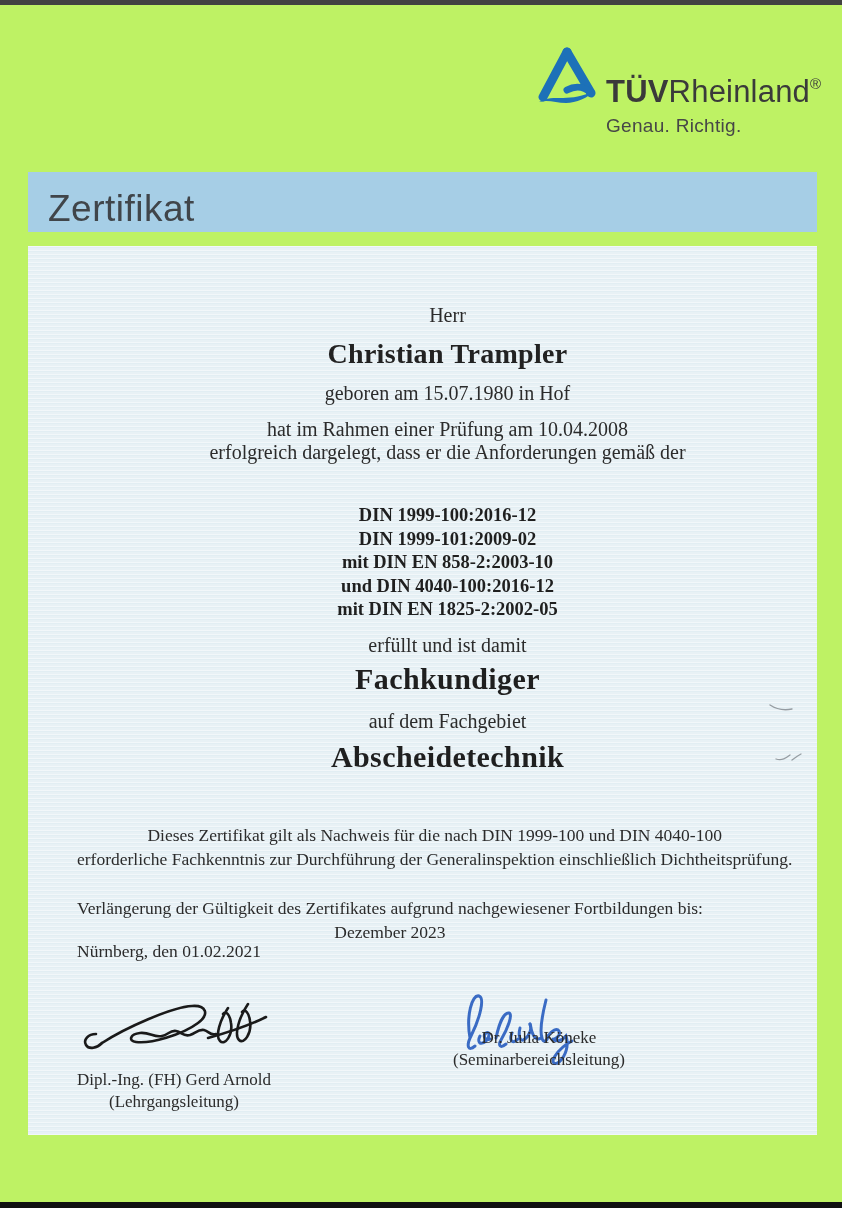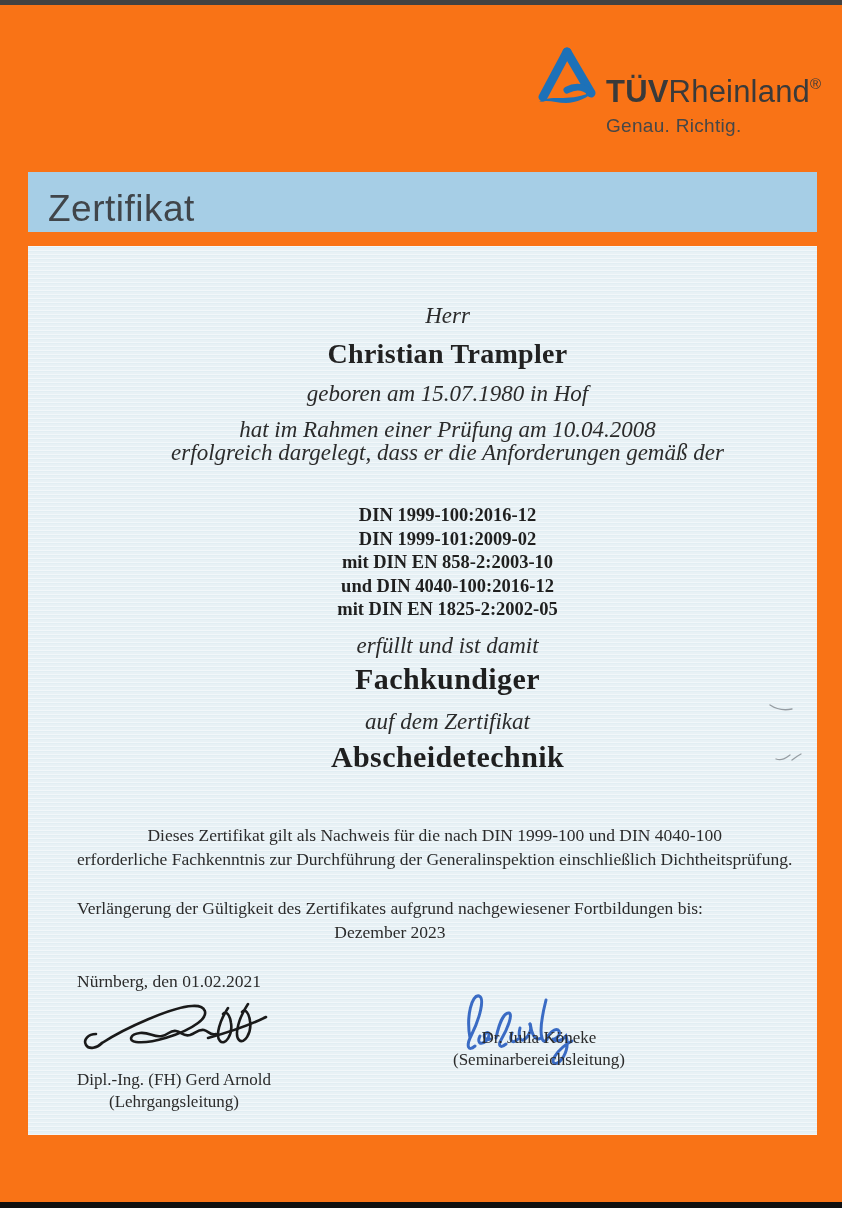--- a/index.html
+++ b/index.html
@@ -2,21 +2,21 @@
 <html><head>
 <meta charset="utf-8">
 <style>
   * { margin: 0; padding: 0; box-sizing: border-box; }
   html, body { background: #e8e8e8; }
   .page {
     position: relative;
     width: 842px;
     height: 1208px;
     margin: 0 auto;
-    background: #f97316;
+    background: #bef264;
     overflow: hidden;
     font-family: "Liberation Serif", serif;
     color: #2b2b2b;
   }
   .edge-bar { position: absolute; left: 0; width: 842px; }
   .edge-bar.top { top: 0; height: 5px; background: #424242; }
   .edge-bar.bottom { bottom: 0; height: 6px; background: #101010; }
 
   
   .logo-triangle { position: absolute; left: 536px; top: 46px; }
@@ -43,21 +43,21 @@
     position: absolute; left: 28px; top: 246px; width: 789px; height: 889px;
     background-color: #e8f1f5;
     background-image: repeating-linear-gradient(180deg,
       rgba(255,255,255,0.45) 0px, rgba(255,255,255,0.45) 1px,
       rgba(208,228,238,0.25) 1px, rgba(208,228,238,0.25) 2px,
       transparent 2px, transparent 4px);
   }
   .centered { position: absolute; left: 50px; right: 0; text-align: center; }
   .leftcol   { position: absolute; left: 49px; text-align: center; }
 
-  .t-normal { font-size: 23px; line-height: 23px; color: #2b2b2b; font-style: italic; }
+  .t-normal { font-size: 20px; line-height: 23px; color: #2b2b2b; }
   .t-name   { font-size: 28px; font-weight: bold; color: #222; letter-spacing: 0.3px; }
   .t-std    { font-size: 18.5px; font-weight: bold; line-height: 23.5px; color: #1f1f1f; }
   .t-big    { font-size: 30px; font-weight: bold; color: #1f1f1f; letter-spacing: 0.4px; }
   .t-para   { font-size: 17.5px; line-height: 24px; color: #2b2b2b; }
 
   .sig { position: absolute; }
   .signer-name { font-size: 17px; line-height: 22px; color: #2b2b2b; }
   .signer-role { font-size: 17px; line-height: 22px; color: #2b2b2b; }
 
   .artifact { position: absolute; opacity: 0.65; }
@@ -100,34 +100,34 @@
     <div class="centered t-std" style="top:258px">
       <div>DIN 1999-100:2016-12</div>
       <div>DIN 1999-101:2009-02</div>
       <div>mit DIN EN 858-2:2003-10</div>
       <div>und DIN 4040-100:2016-12</div>
       <div>mit DIN EN 1825-2:2002-05</div>
     </div>
 
     <div class="centered t-big" style="top:416px">Fachkundiger</div>
     <div class="centered t-normal" style="top:388px">erfüllt und ist damit</div>
-    <div class="centered t-normal" style="top:464px">auf dem Zertifikat</div>
+    <div class="centered t-normal" style="top:464px">auf dem Fachgebiet</div>
     <div class="centered t-big" style="top:494px">Abscheidetechnik</div>
 
     <div class="leftcol t-para" style="top:577px">
       <div>Dieses Zertifikat gilt als Nachweis für die nach DIN 1999-100 und DIN 4040-100</div>
       <div>erforderliche Fachkenntnis zur Durchführung der Generalinspektion einschließlich Dichtheitsprüfung.</div>
     </div>
 
     <div class="leftcol t-para" style="top:650px">
       <div>Verlängerung der Gültigkeit des Zertifikates aufgrund nachgewiesener Fortbildungen bis:</div>
       <div>Dezember 2023</div>
     </div>
 
-    <div class="leftcol t-para" style="top:723px">Nürnberg, den 01.02.2021</div>
+    <div class="leftcol t-para" style="top:693px">Nürnberg, den 01.02.2021</div>
 
     <svg class="sig" style="left:52px; top:748px" width="200" height="66" viewBox="0 0 200 66">
       <g fill="none" stroke="#1a1a1a" stroke-width="2.6" stroke-linecap="round">
         <path d="M16 40 C8 40 3 46 6 51 C9 56 17 54 22 49"></path>
         <path d="M22 49 C45 34 92 13 112 12 C126 11 130 20 118 29 C102 41 70 50 56 48 C48 47 50 40 60 39 C70 38 74 44 82 42 C88 41 90 36 96 37 C102 38 103 43 110 41 C116 39 118 35 124 36 C129 37 130 42 136 40"></path>
         <path d="M148 14 C140 26 135 42 140 47 C145 52 153 41 151 29 C150 21 146 16 143 20"></path>
         <path d="M168 10 C159 23 154 41 159 46 C164 51 172 39 170 27 C169 19 165 14 162 18"></path>
         <path d="M128 44 C146 39 168 32 186 23"></path>
       </g>
     </svg>

